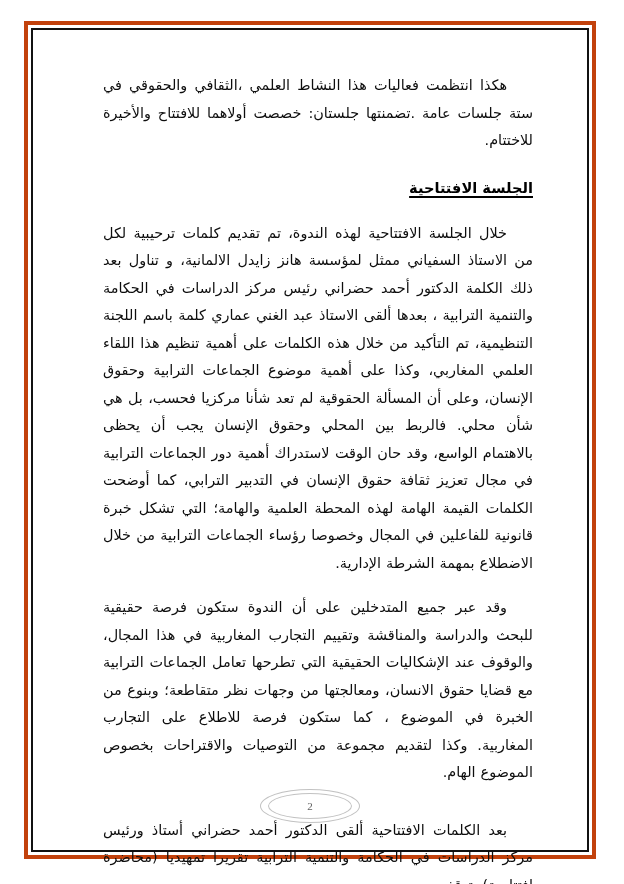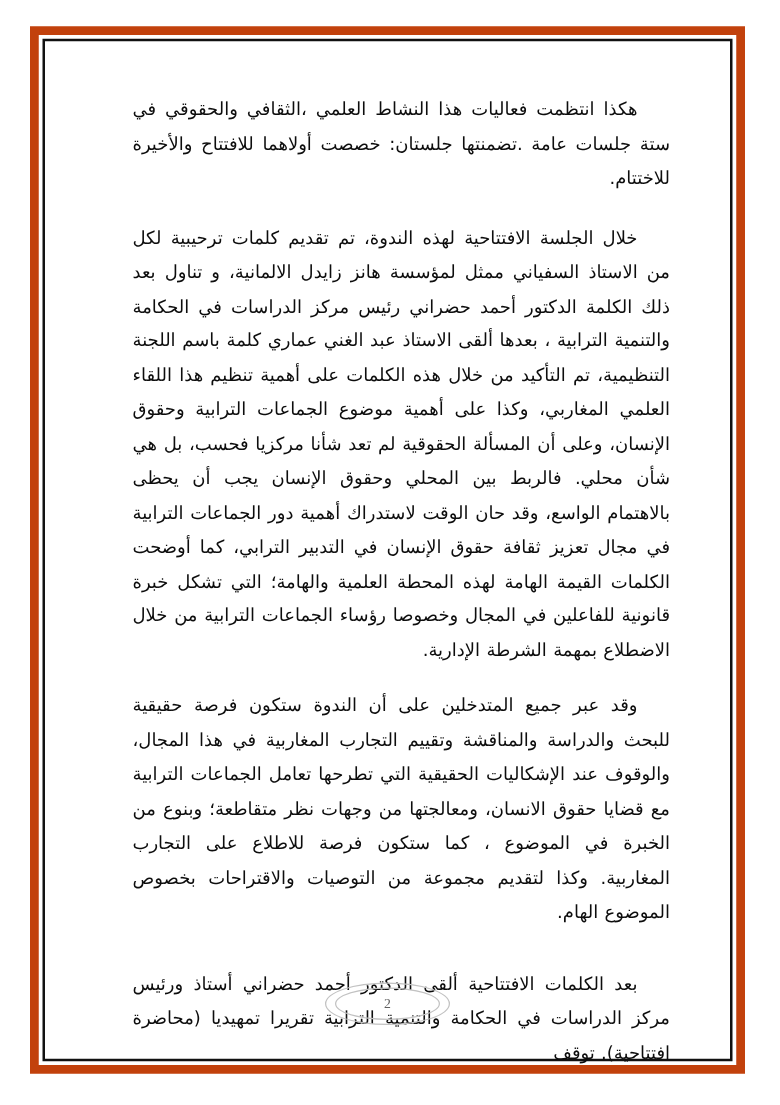--- a/index.html
+++ b/index.html
@@ -15,21 +15,21 @@
   }
 
   
   .page {
     position: absolute;
     left: 24px;
     top: 21px;
     width: 572px;
     height: 838px;
     box-sizing: border-box;
-    border: 7px solid #c2410c;
+    border: 4px solid #c2410c;
     background: #ffffff;
   }
   .page-inner {
     position: absolute;
     left: 3px;
     top: 3px;
     right: 3px;
     bottom: 3px;
     box-sizing: border-box;
     border: 2px solid #111111;
@@ -127,20 +127,23 @@
 
 <div class="page">
   <div class="page-inner">
 
     <div class="content">
 
       <p class="para tight">هكذا انتظمت فعاليات هذا النشاط العلمي ،الثقافي والحقوقي في ستة جلسات عامة .تضمنتها جلستان: خصصت أولاهما للافتتاح والأخيرة للاختتام.</p>
 
       <div class="spacer-sm"></div>
 
+      <h2 class="heading">
+        <span class="u">الجلسة الافتتاحية</span>
+      </h2>
 
       <p class="para">خلال الجلسة الافتتاحية لهذه الندوة، تم تقديم كلمات ترحيبية لكل من الاستاذ السفياني ممثل لمؤسسة هانز زايدل الالمانية، و تناول بعد ذلك الكلمة الدكتور أحمد حضراني رئيس مركز الدراسات في الحكامة والتنمية الترابية ، بعدها ألقى الاستاذ عبد الغني عماري كلمة باسم اللجنة التنظيمية، تم التأكيد من خلال هذه الكلمات على أهمية تنظيم هذا اللقاء العلمي المغاربي، وكذا على أهمية موضوع الجماعات الترابية وحقوق الإنسان، وعلى أن المسألة الحقوقية لم تعد شأنا مركزيا فحسب، بل هي شأن محلي. فالربط بين المحلي وحقوق الإنسان يجب أن يحظى بالاهتمام الواسع، وقد حان الوقت لاستدراك أهمية دور الجماعات الترابية في مجال تعزيز ثقافة حقوق الإنسان في التدبير الترابي، كما أوضحت الكلمات القيمة الهامة لهذه المحطة العلمية والهامة؛ التي تشكل خبرة قانونية للفاعلين في المجال وخصوصا رؤساء الجماعات الترابية من خلال الاضطلاع بمهمة الشرطة الإدارية.</p>
 
       <p class="para">وقد عبر جميع المتدخلين على أن الندوة ستكون فرصة حقيقية للبحث والدراسة والمناقشة وتقييم التجارب المغاربية في هذا المجال، والوقوف عند الإشكاليات الحقيقية التي تطرحها تعامل الجماعات الترابية مع قضايا حقوق الانسان، ومعالجتها من وجهات نظر متقاطعة؛ وبنوع من الخبرة في الموضوع ، كما ستكون فرصة للاطلاع على التجارب المغاربية. وكذا لتقديم مجموعة من التوصيات والاقتراحات بخصوص الموضوع الهام.</p>
 
       <div class="spacer-md"></div>
 
 
       <p class="para">بعد الكلمات الافتتاحية ألقى الدكتور أحمد حضراني أستاذ ورئيس مركز الدراسات في الحكامة والتنمية الترابية تقريرا تمهيديا (محاضرة افتتاحية). توقف</p>
 

